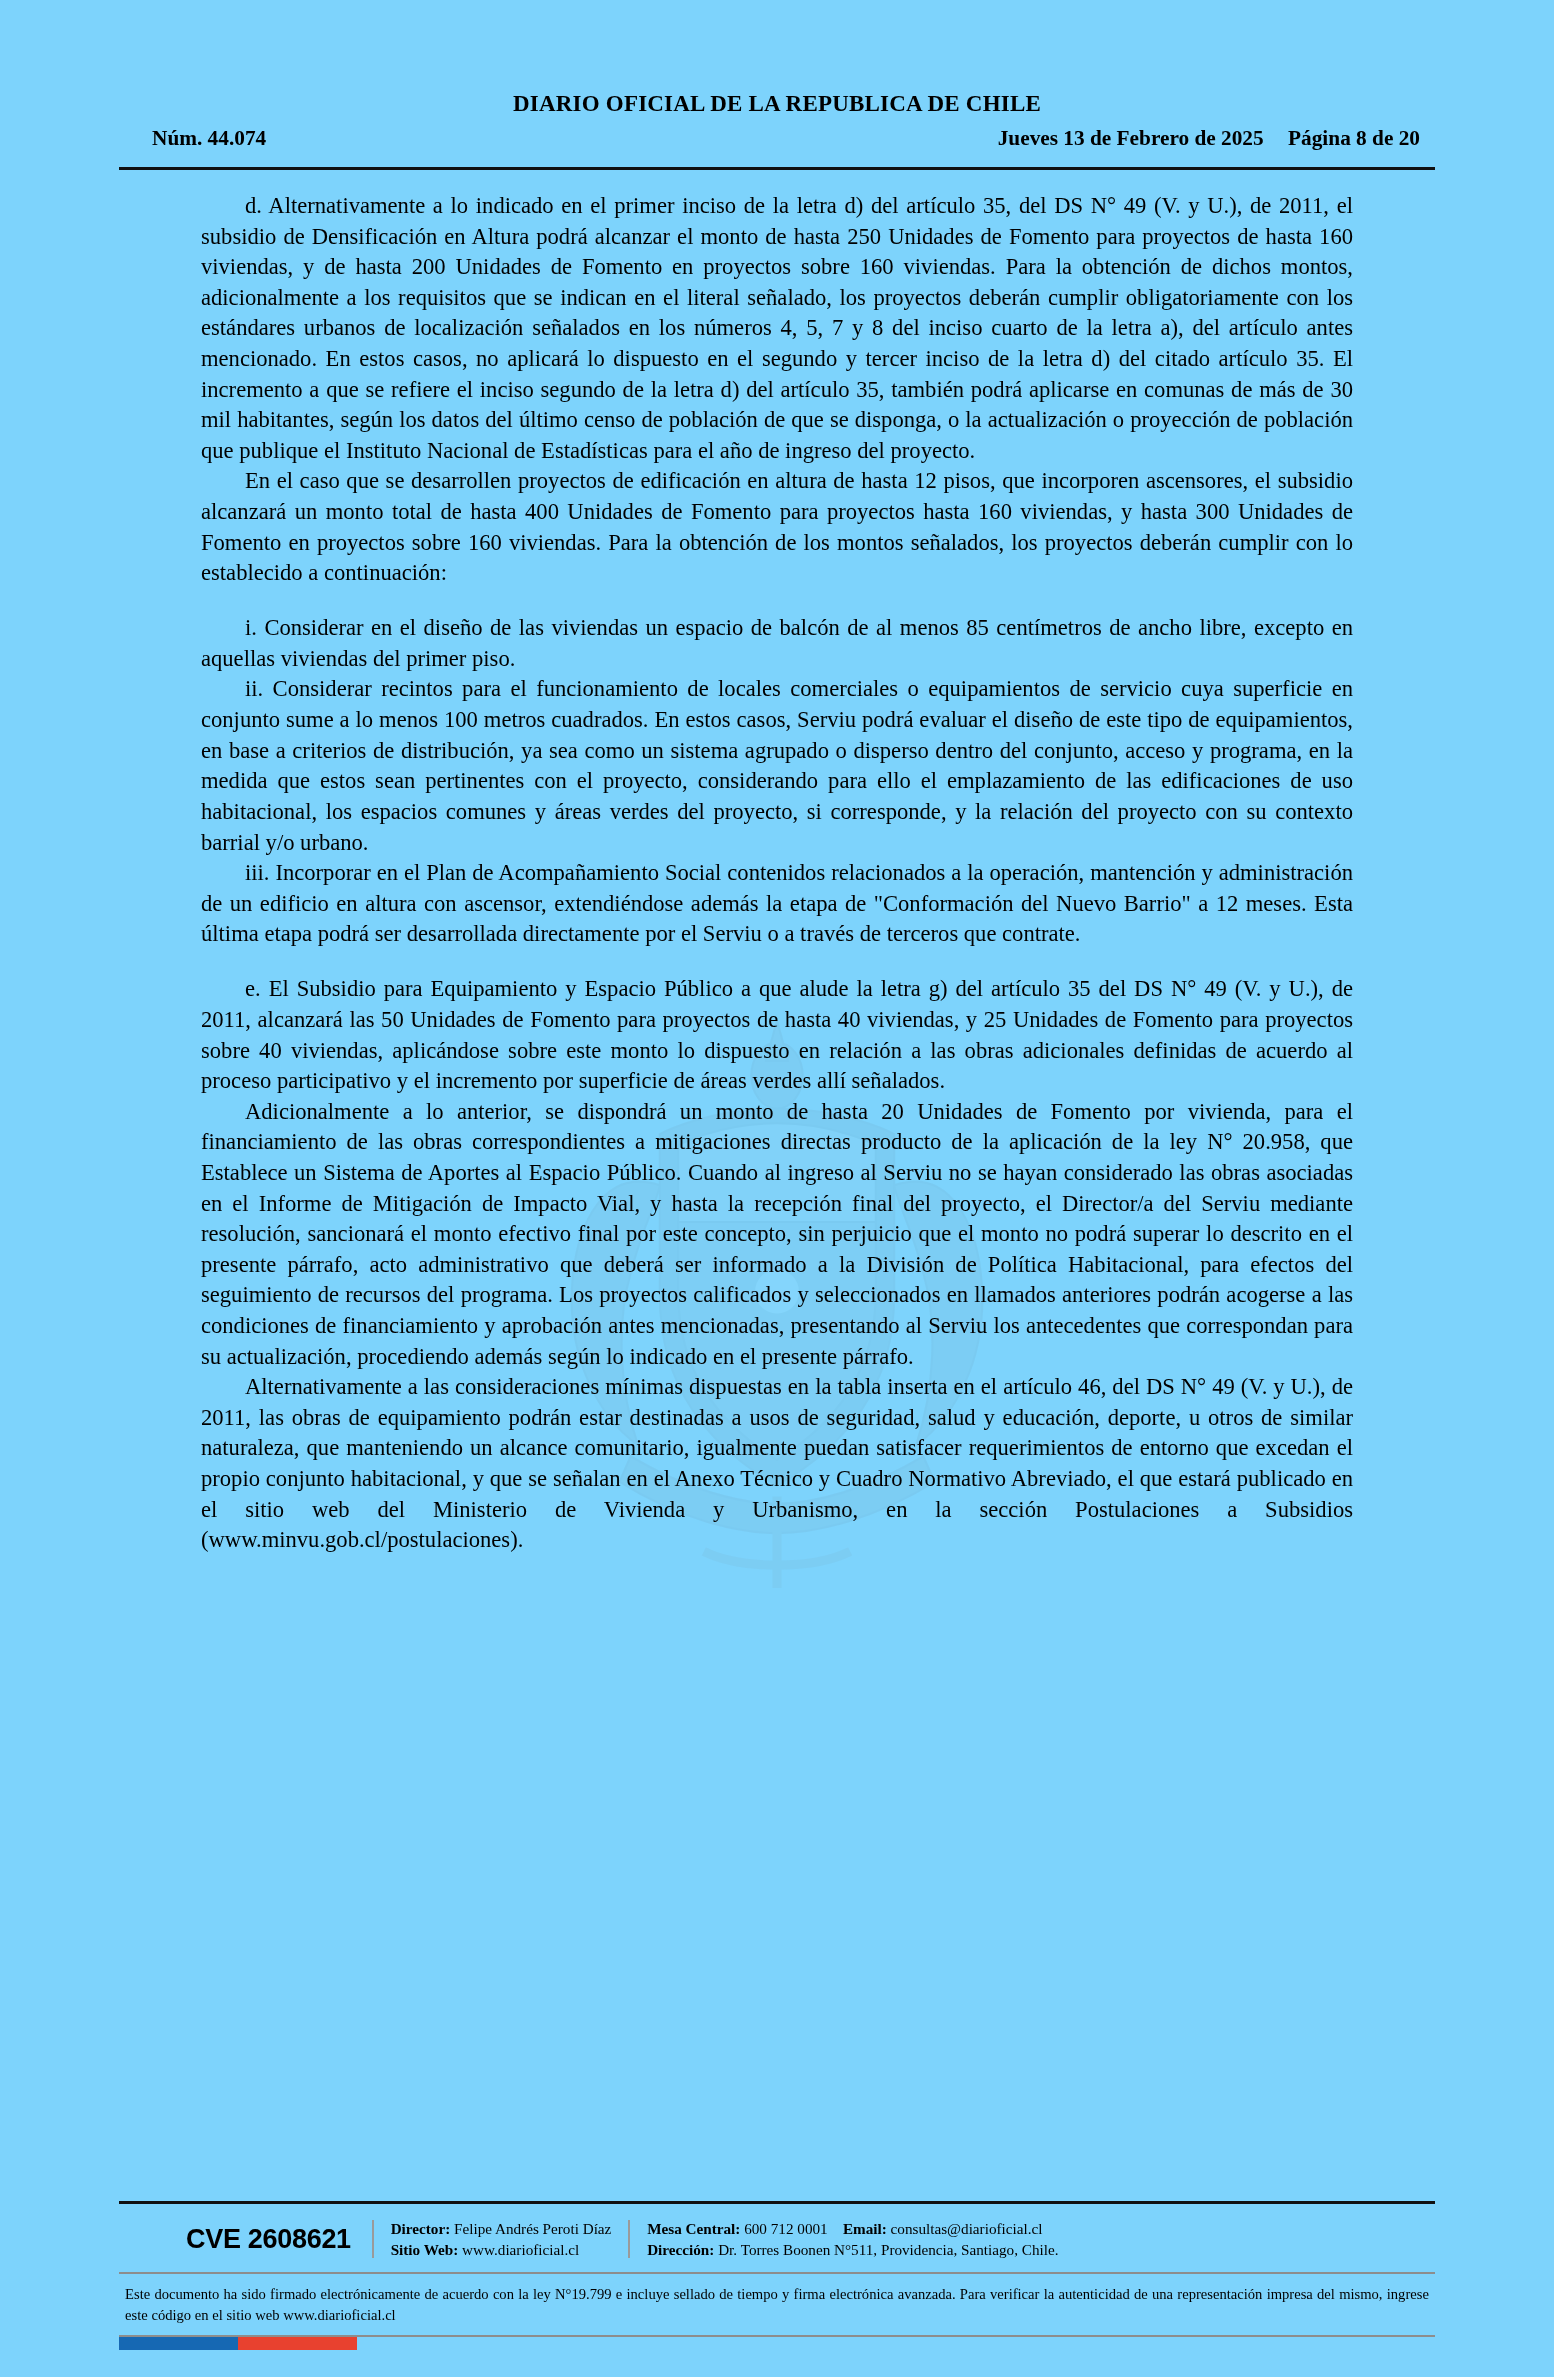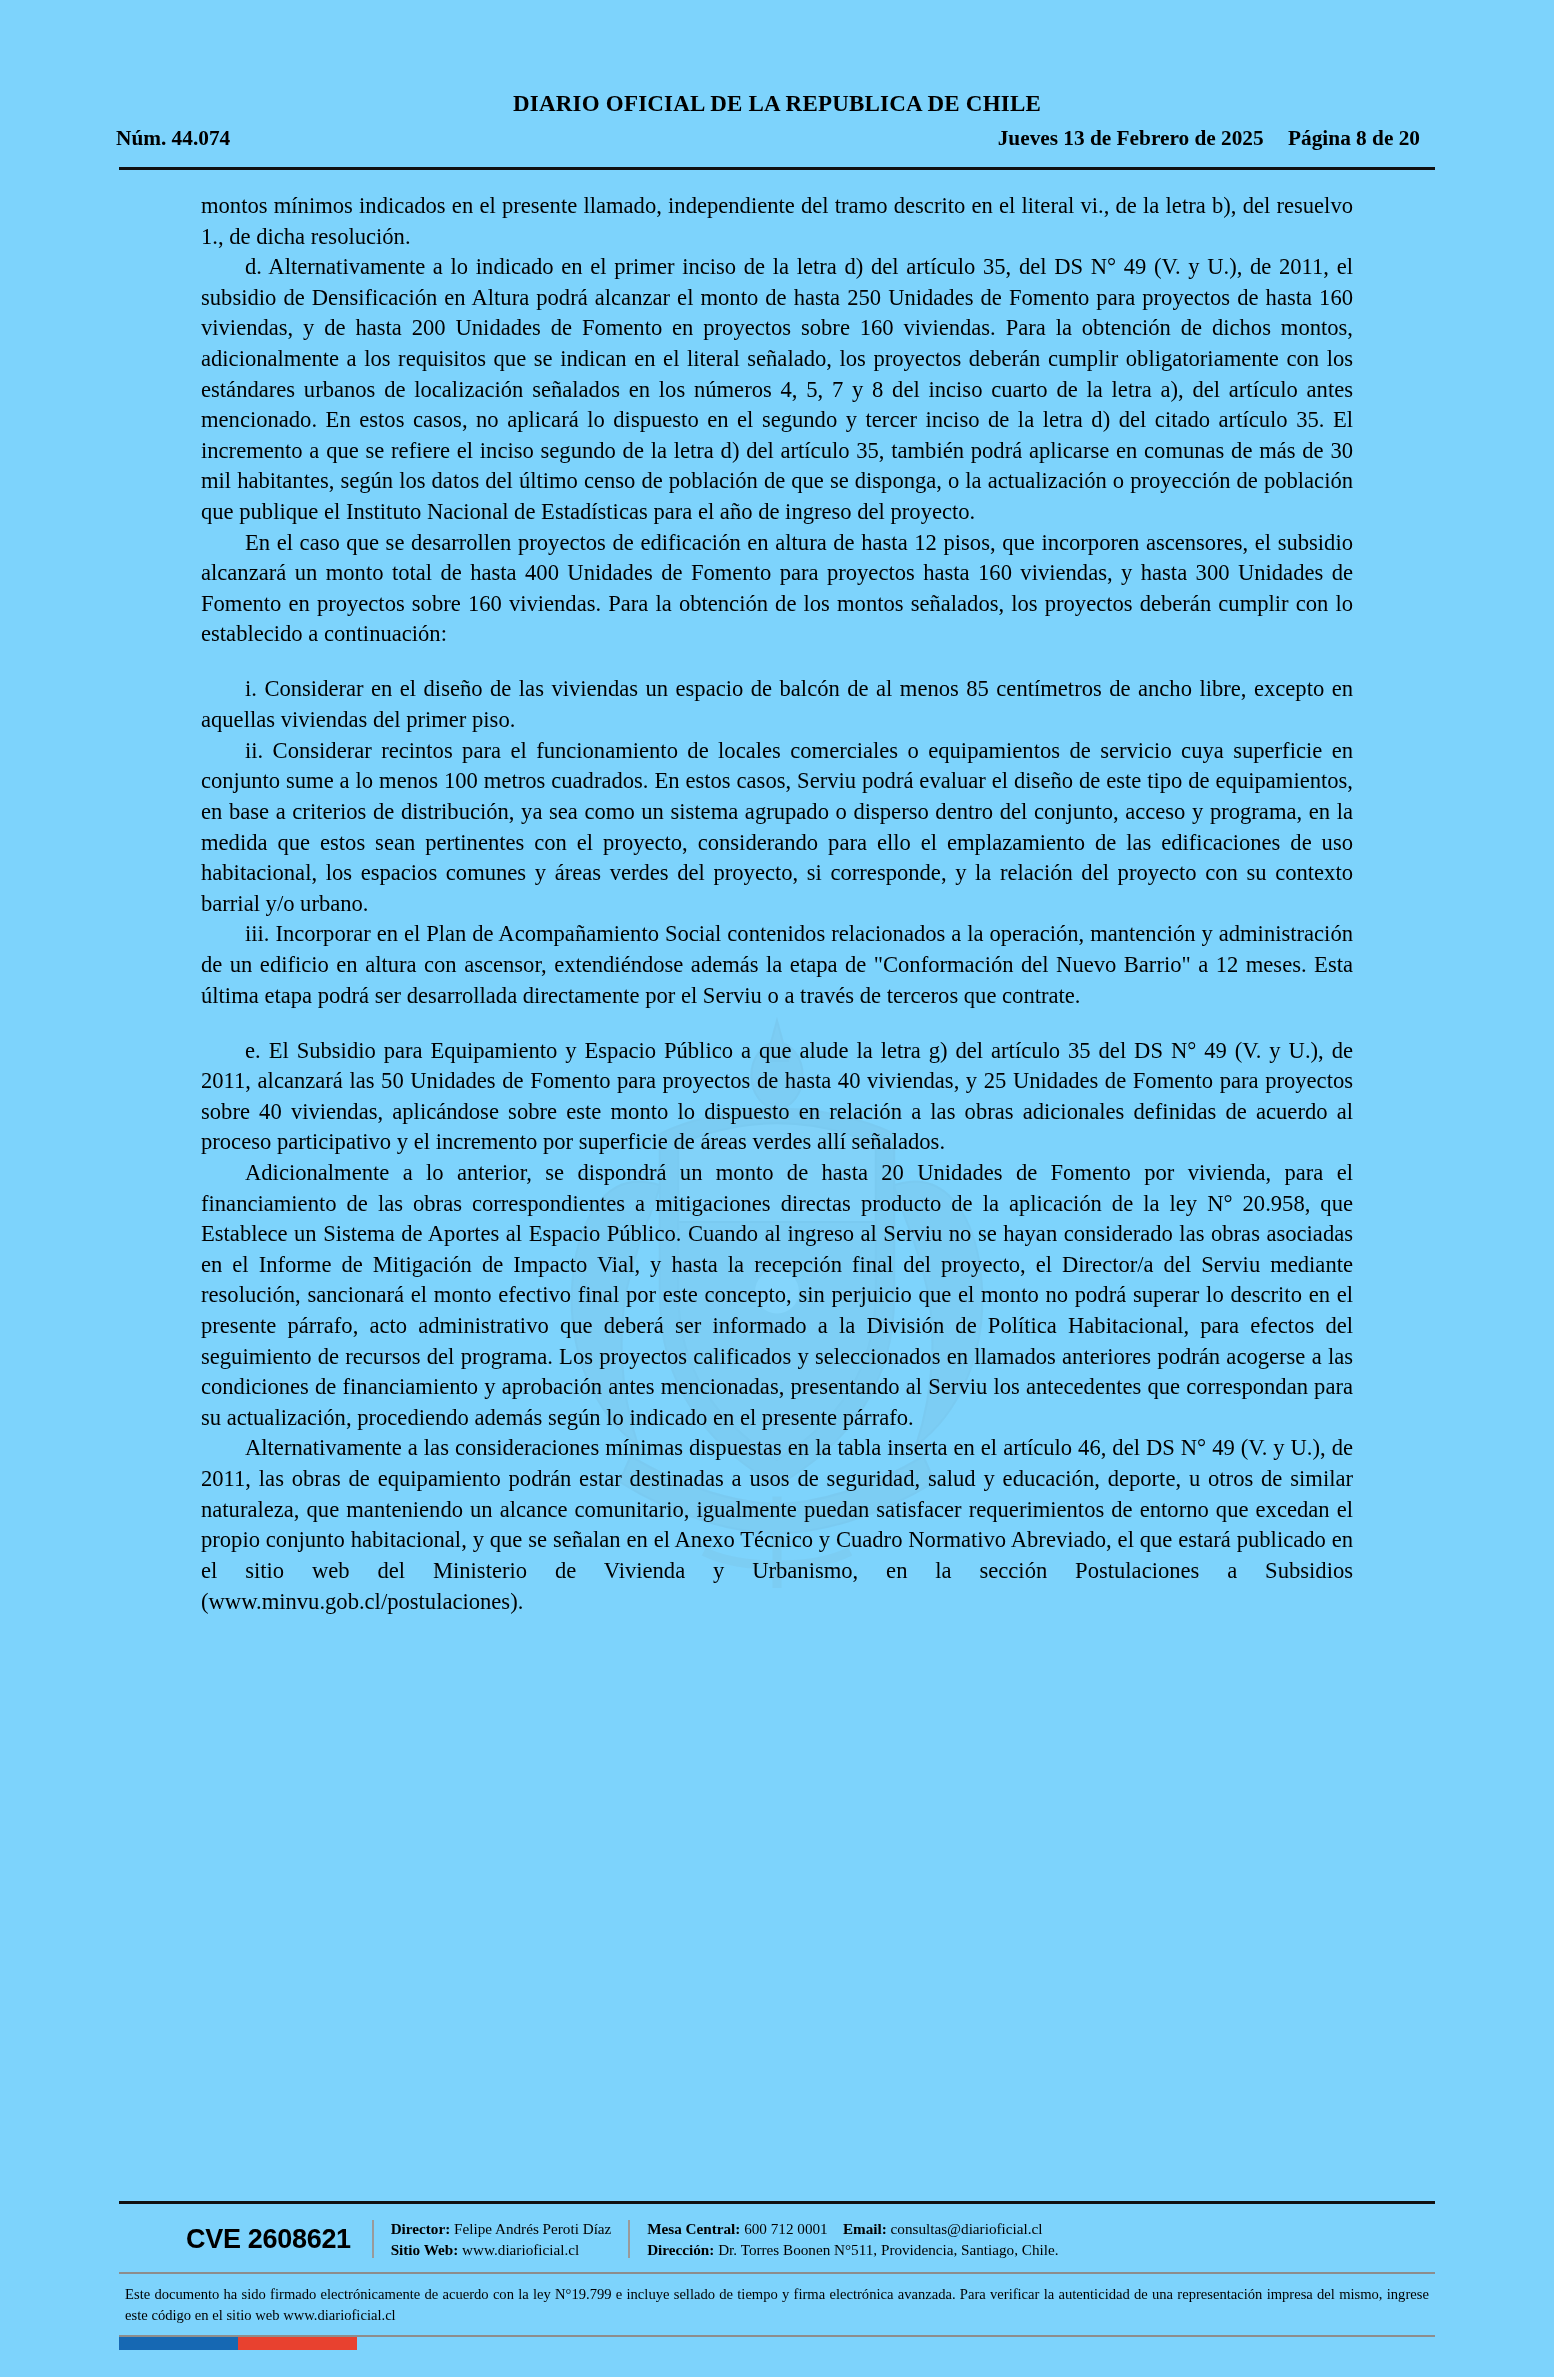--- a/index.html
+++ b/index.html
@@ -49,21 +49,21 @@
     line-height: 1.15;
   }
   .masthead-row {
     display: flex;
     align-items: flex-end;
     justify-content: space-between;
     padding: 8.5px 134px 0 116px;
     font-weight: bold;
     font-size: 21.3px;
   }
-  .masthead-row .num  { flex: 0 0 auto; }
+  .masthead-row .num  { flex: 0 0 auto; margin-left: 36px; }
   .masthead-row .date { flex: 1 1 auto; text-align: right; padding-right: 24.4px; }
   .masthead-row .pageno { flex: 0 0 auto; }
 
   .rule-thick {
     margin: 16px 119px 0 119px;
     border: 0;
     border-top: 3.7px solid #111111;
   }
 
   
@@ -181,21 +181,20 @@
       <div class="masthead-title">DIARIO OFICIAL DE LA REPUBLICA DE CHILE</div>
       <div class="masthead-row">
         <span class="num">Núm. 44.074</span>
         <span class="date">Jueves 13 de Febrero de 2025</span>
         <span class="pageno">Página 8 de 20</span>
       </div>
       <hr class="rule-thick">
     </div>
 
     <div class="body-col">
-      <p>montos mínimos indicados en el presente llamado, independiente del tramo descrito en el literal vi., de la letra b), del resuelvo 1., de dicha resolución.</p>
       <p class="ind">d. Alternativamente a lo indicado en el primer inciso de la letra d) del artículo 35, del DS N° 49 (V. y U.), de 2011, el subsidio de Densificación en Altura podrá alcanzar el monto de hasta 250 Unidades de Fomento para proyectos de hasta 160 viviendas, y de hasta 200 Unidades de Fomento en proyectos sobre 160 viviendas. Para la obtención de dichos montos, adicionalmente a los requisitos que se indican en el literal señalado, los proyectos deberán cumplir obligatoriamente con los estándares urbanos de localización señalados en los números 4, 5, 7 y 8 del inciso cuarto de la letra a), del artículo antes mencionado. En estos casos, no aplicará lo dispuesto en el segundo y tercer inciso de la letra d) del citado artículo 35. El incremento a que se refiere el inciso segundo de la letra d) del artículo 35, también podrá aplicarse en comunas de más de 30 mil habitantes, según los datos del último censo de población de que se disponga, o la actualización o proyección de población que publique el Instituto Nacional de Estadísticas para el año de ingreso del proyecto.</p>
       <p class="ind">En el caso que se desarrollen proyectos de edificación en altura de hasta 12 pisos, que incorporen ascensores, el subsidio alcanzará un monto total de hasta 400 Unidades de Fomento para proyectos hasta 160 viviendas, y hasta 300 Unidades de Fomento en proyectos sobre 160 viviendas. Para la obtención de los montos señalados, los proyectos deberán cumplir con lo establecido a continuación:</p>
       <p class="ind gap-before">i. Considerar en el diseño de las viviendas un espacio de balcón de al menos 85 centímetros de ancho libre, excepto en aquellas viviendas del primer piso.</p>
       <p class="ind">ii. Considerar recintos para el funcionamiento de locales comerciales o equipamientos de servicio cuya superficie en conjunto sume a lo menos 100 metros cuadrados. En estos casos, Serviu podrá evaluar el diseño de este tipo de equipamientos, en base a criterios de distribución, ya sea como un sistema agrupado o disperso dentro del conjunto, acceso y programa, en la medida que estos sean pertinentes con el proyecto, considerando para ello el emplazamiento de las edificaciones de uso habitacional, los espacios comunes y áreas verdes del proyecto, si corresponde, y la relación del proyecto con su contexto barrial y/o urbano.</p>
       <p class="ind">iii. Incorporar en el Plan de Acompañamiento Social contenidos relacionados a la operación, mantención y administración de un edificio en altura con ascensor, extendiéndose además la etapa de "Conformación del Nuevo Barrio" a 12 meses. Esta última etapa podrá ser desarrollada directamente por el Serviu o a través de terceros que contrate.</p>
       <p class="ind gap-before">e. El Subsidio para Equipamiento y Espacio Público a que alude la letra g) del artículo 35 del DS N° 49 (V. y U.), de 2011, alcanzará las 50 Unidades de Fomento para proyectos de hasta 40 viviendas, y 25 Unidades de Fomento para proyectos sobre 40 viviendas, aplicándose sobre este monto lo dispuesto en relación a las obras adicionales definidas de acuerdo al proceso participativo y el incremento por superficie de áreas verdes allí señalados.</p>
       <p class="ind">Adicionalmente a lo anterior, se dispondrá un monto de hasta 20 Unidades de Fomento por vivienda, para el financiamiento de las obras correspondientes a mitigaciones directas producto de la aplicación de la ley N° 20.958, que Establece un Sistema de Aportes al Espacio Público. Cuando al ingreso al Serviu no se hayan considerado las obras asociadas en el Informe de Mitigación de Impacto Vial, y hasta la recepción final del proyecto, el Director/a del Serviu mediante resolución, sancionará el monto efectivo final por este concepto, sin perjuicio que el monto no podrá superar lo descrito en el presente párrafo, acto administrativo que deberá ser informado a la División de Política Habitacional, para efectos del seguimiento de recursos del programa. Los proyectos calificados y seleccionados en llamados anteriores podrán acogerse a las condiciones de financiamiento y aprobación antes mencionadas, presentando al Serviu los antecedentes que correspondan para su actualización, procediendo además según lo indicado en el presente párrafo.</p>
       <p class="ind">Alternativamente a las consideraciones mínimas dispuestas en la tabla inserta en el artículo 46, del DS N° 49 (V. y U.), de 2011, las obras de equipamiento podrán estar destinadas a usos de seguridad, salud y educación, deporte, u otros de similar naturaleza, que manteniendo un alcance comunitario, igualmente puedan satisfacer requerimientos de entorno que excedan el propio conjunto habitacional, y que se señalan en el Anexo Técnico y Cuadro Normativo Abreviado, el que estará publicado en el sitio web del Ministerio de Vivienda y Urbanismo, en la sección Postulaciones a Subsidios (www.minvu.gob.cl/postulaciones).</p>
     </div>
 

